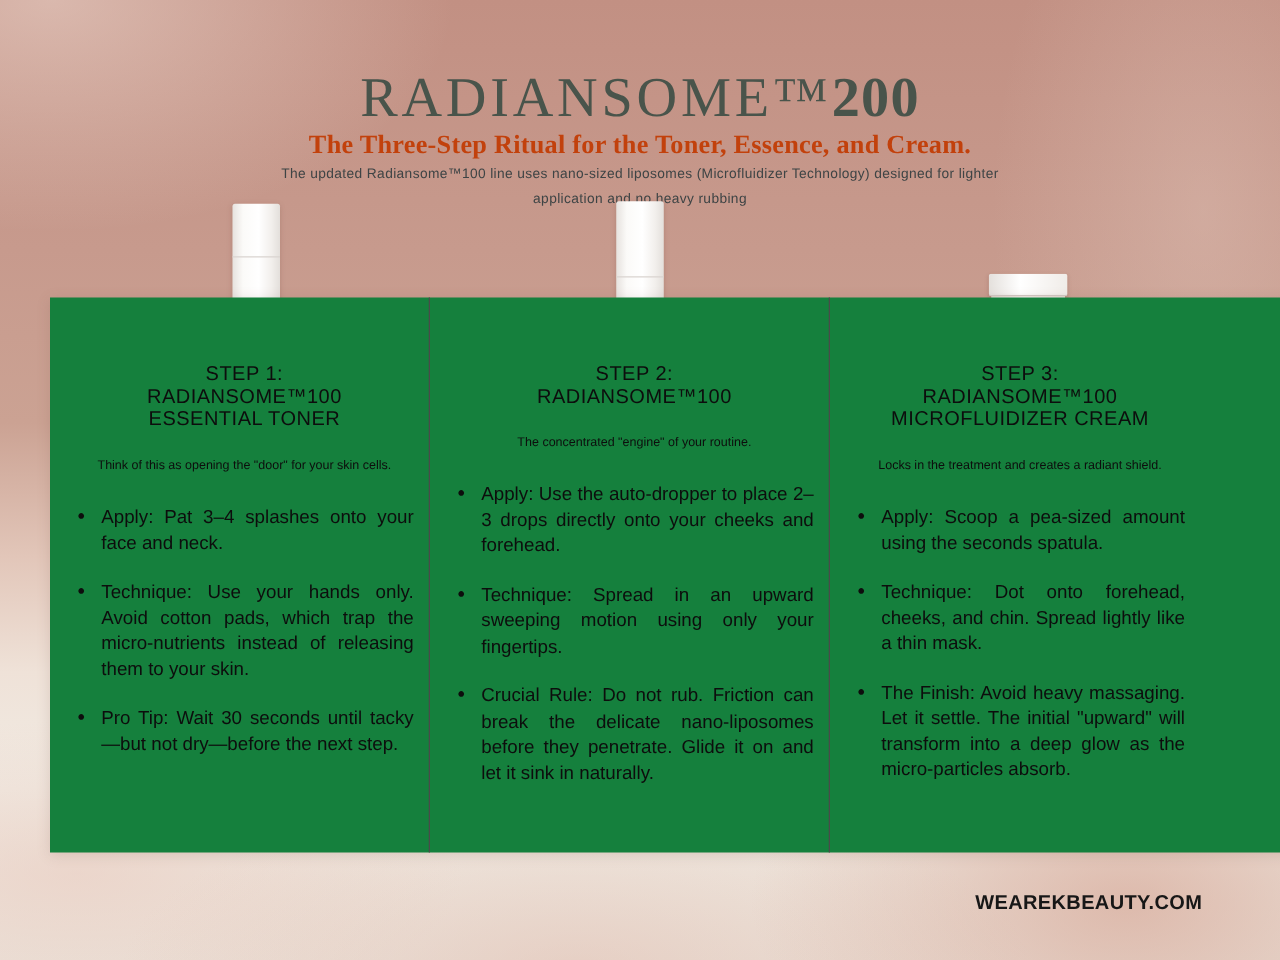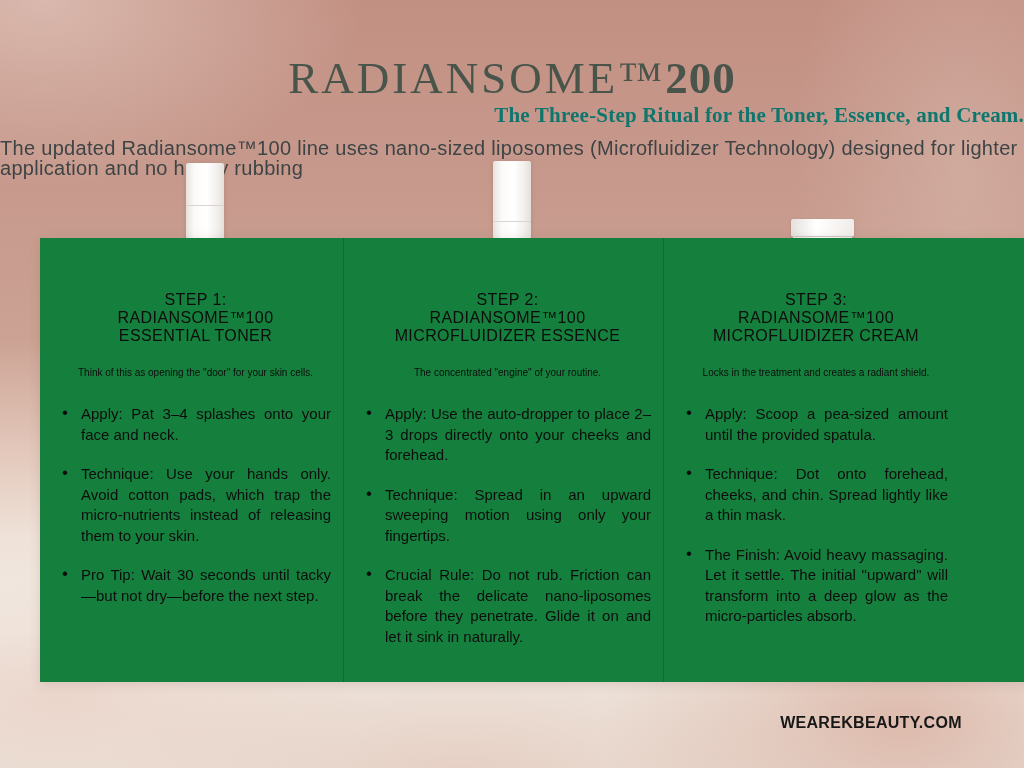--- a/index.html
+++ b/index.html
@@ -20,27 +20,27 @@
       linear-gradient(180deg,#c29083 0%,#c79a8d 26%,#cba293 44%,#e2c6b9 58%,#efe2d8 70%,#f1ebe3 82%,#ebe2d9 100%);
   }
   
   .title{
     position:absolute;top:22px;left:0;right:0;text-align:center;
     font-family:"Liberation Serif",serif;color:#49544b;
     font-size:45px;letter-spacing:3px;font-weight:400;
   }
   .title .num{font-weight:700;letter-spacing:1px;}
   .subtitle{
-    position:absolute;top:86px;left:0;right:0;text-align:right;
+    position:absolute;top:86px;left:0;right:0;text-align:center;
     font-family:"Liberation Serif",serif;font-weight:700;
-    font-size:21px;color:#0f766e;letter-spacing:0.2px;
+    font-size:21px;color:#c2410c;letter-spacing:0.2px;
   }
   .description{
-    position:absolute;top:119px;left:0;right:0;
-    font-size:20px;line-height:19.5px;color:#3e4445;letter-spacing:0.3px;
+    position:absolute;top:119px;left:0;right:0;text-align:center;
+    font-size:11px;line-height:19.5px;color:#3e4445;letter-spacing:0.3px;
   }
   .description span{display:block;}
   
   .bottle{
     position:absolute;width:38px;border-radius:2px;
     background:linear-gradient(90deg,#e6e2de 0%,#fbfaf8 22%,#ffffff 55%,#f2efec 82%,#e3dfdb 100%);
     box-shadow:0 1px 4px rgba(140,100,85,0.35);
   }
   .bottle .seam{position:absolute;left:0;right:0;height:1px;background:#d9d4cf;}
   .bottle .lbl1,.bottle .lbl2,.bottle .lbl3{position:absolute;left:50%;transform:translateX(-50%);}
@@ -142,39 +142,38 @@
       <div class="bullet">Apply: Pat 3–4 splashes onto your face and neck.</div>
       <div class="bullet">Technique: Use your hands only. Avoid cotton pads, which trap the micro-nutrients instead of releasing them to your skin.</div>
       <div class="bullet">Pro Tip: Wait 30 seconds until tacky—but not dry—before the next step.</div>
     </div>
   </section>
 
   <section class="col col2">
     <h3 class="step-heading">
       <span>STEP 2:</span>
       <span>RADIANSOME™100</span>
-      <span>MICROFLUIDIZER ESSENCE</span>
     </h3>
     <p class="intro">The concentrated "engine" of your routine.</p>
     <div class="bullets">
       <div class="bullet">Apply: Use the auto-dropper to place 2–3 drops directly onto your cheeks and forehead.</div>
       <div class="bullet">Technique: Spread in an upward sweeping motion using only your fingertips.</div>
       <div class="bullet">Crucial Rule: Do not rub. Friction can break the delicate nano-liposomes before they penetrate. Glide it on and let it sink in naturally.</div>
     </div>
   </section>
 
   <section class="col col3">
     <h3 class="step-heading">
       <span>STEP 3:</span>
       <span>RADIANSOME™100</span>
       <span>MICROFLUIDIZER CREAM</span>
     </h3>
     <p class="intro">Locks in the treatment and creates a radiant shield.</p>
     <div class="bullets">
-      <div class="bullet">Apply: Scoop a pea-sized amount until the provided spatula.</div>
+      <div class="bullet">Apply: Scoop a pea-sized amount using the seconds spatula.</div>
       <div class="bullet">Technique: Dot onto forehead, cheeks, and chin. Spread lightly like a thin mask.</div>
       <div class="bullet">The Finish: Avoid heavy massaging. Let it settle. The initial "upward" will transform into a deep glow as the micro-particles absorb.</div>
     </div>
   </section>
 
 </div>
 
 <div class="footer">WEAREKBEAUTY.COM</div>
 
 </body></html>

